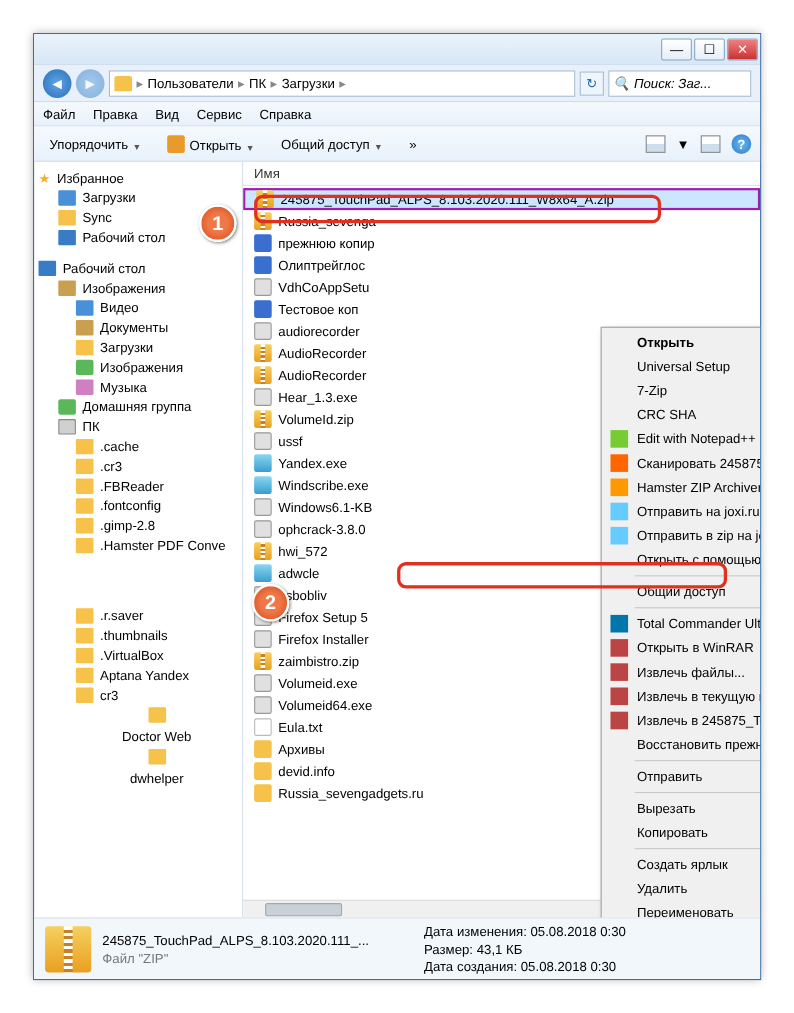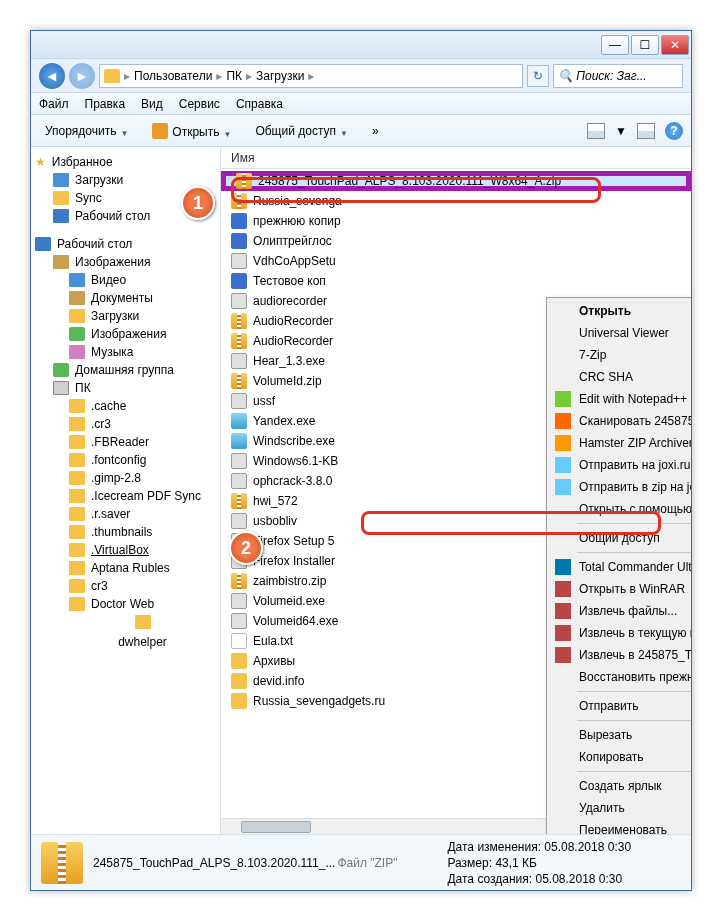--- a/index.html
+++ b/index.html
@@ -32,33 +32,33 @@
   .ic-blue{background:#4a90d9;border-radius:1px}
   .ic-green{background:#5ab85a;border-radius:2px}
   .ic-desktop{background:#3a7bc8;border-radius:1px}
   .ic-lib{background:#c8a050;border-radius:1px}
   .ic-music{background:#d080c0;border-radius:1px}
   .ic-drive{background:#d0d0d0;border:1px solid #888;border-radius:1px}
   .filepane{flex:1;display:flex;flex-direction:column;overflow:hidden;position:relative}
   .colhdr{height:22px;border-bottom:1px solid #d8e2ec;display:flex;align-items:center;padding:0 10px;color:#333}
   .files{flex:1;overflow:hidden;padding:2px 0}
   .frow{display:flex;align-items:center;gap:6px;padding:1px 10px;height:20px;white-space:nowrap}
-  .frow.selected{background:#cde6ff;border:5px solid #a21caf}
+  .frow.selected{background:#cde6ff;border:2px solid #a21caf}
   .fic{width:16px;height:16px;flex:none;border-radius:2px}
   .fic-zip{background:linear-gradient(#f6d060,#e8a020);position:relative}
   .fic-zip::after{content:"";position:absolute;left:6px;top:0;width:4px;height:16px;background:repeating-linear-gradient(#fff 0 2px,#c88020 2px 4px)}
   .fic-doc{background:#3a6ecf;color:#fff;font-size:9px;text-align:center;line-height:16px}
   .fic-exe{background:#e0e0e0;border:1px solid #999}
   .fic-app{background:linear-gradient(#8ad6f0,#3a9ed0)}
   .fic-txt{background:#fff;border:1px solid #bbb}
   .fic-folder{background:#f6c24a}
   .statusbar{height:56px;border-top:1px solid #d8e2ec;background:#f2f7fc;display:flex;align-items:center;padding:6px 10px;gap:10px}
   .big-zip{width:42px;height:42px;background:linear-gradient(#f6d060,#e8a020);border-radius:3px;position:relative}
   .big-zip::after{content:"";position:absolute;left:17px;top:0;width:8px;height:42px;background:repeating-linear-gradient(#fff 0 3px,#c88020 3px 6px)}
-  .stat-txt{display:flex;flex-direction:row;gap:2px}
+  .stat-txt{display:flex;flex-direction:column;gap:2px}
   .stat-meta{display:flex;flex-direction:column;gap:2px;margin-left:40px;color:#555}
   .ctxmenu{position:absolute;left:325px;top:150px;width:430px;background:#f0f0f0;border:1px solid #a0a0a0;box-shadow:3px 3px 6px rgba(0,0,0,.3);padding:2px}
   .ctxrow{display:flex;align-items:center;height:22px;padding:0 16px 0 30px;position:relative;white-space:nowrap}
   .ctxrow .cic{position:absolute;left:6px;width:16px;height:16px}
   .ctxhr{height:1px;background:#c8c8c8;margin:3px 2px 3px 28px}
   .ctxrow.bold{font-weight:700}
   .callout{position:absolute;width:34px;height:34px;border-radius:17px;background:radial-gradient(#f07848 40%,#d04818);border:2px solid #fff;box-shadow:1px 1px 3px rgba(0,0,0,.5);color:#fff;font-size:18px;font-weight:700;display:flex;align-items:center;justify-content:center;z-index:30}
   .redbox{position:absolute;border:3px solid #e03020;border-radius:8px;z-index:20;pointer-events:none}
   .scrollbar-h{position:absolute;bottom:0;left:0;right:0;height:16px;background:#f0f0f0;border-top:1px solid #ddd;display:flex;align-items:center}
   .scrollbar-h .thumb{width:70px;height:12px;background:#c8d0d8;border:1px solid #a0a8b0;border-radius:2px;margin-left:20px}
@@ -201,43 +201,43 @@
             <div class="side-item" style="padding-left: 34px;">
               <span class="ic ic-folder"></span>
               <span>.fontconfig</span>
             </div>
             <div class="side-item" style="padding-left: 34px;">
               <span class="ic ic-folder"></span>
               <span>.gimp-2.8</span>
             </div>
             <div class="side-item" style="padding-left: 34px;">
               <span class="ic ic-folder"></span>
-              <span>.Icecream PDF Sync</span>
-            </div>
-            <div class="side-item" style="padding-left: 34px;">
+              <span>.Hamster PDF Conve</span>
+            </div>
+            <div class="side-item" style="padding-left: 34px; margin-top: 46px;">
               <span class="ic ic-folder"></span>
               <span>.r.saver</span>
             </div>
             <div class="side-item" style="padding-left: 34px;">
               <span class="ic ic-folder"></span>
               <span>.thumbnails</span>
             </div>
-            <div class="side-item" style="padding-left: 34px; text-decoration: underline;">
+            <div class="side-item" style="padding-left: 34px;">
               <span class="ic ic-folder"></span>
               <span>.VirtualBox</span>
             </div>
             <div class="side-item" style="padding-left: 34px;">
               <span class="ic ic-folder"></span>
-              <span>Aptana Rubles</span>
+              <span>Aptana Yandex</span>
             </div>
             <div class="side-item" style="padding-left: 34px;">
               <span class="ic ic-folder"></span>
               <span>cr3</span>
             </div>
-            <div class="side-item" style="padding-left: 34px;">
+            <div class="side-item" style="padding-left: 34px; flex-direction: column;">
               <span class="ic ic-folder"></span>
               <span>Doctor Web</span>
             </div>
             <div class="side-item" style="padding-left: 34px; flex-direction: column;">
               <span class="ic ic-folder"></span>
               <span>dwhelper</span>
             </div>
           </div>
       </div>
     </div>
@@ -307,20 +307,24 @@
           </div>
           <div class="frow">
             <span class="fic fic-exe"></span>
             <span>ophcrack-3.8.0</span>
           </div>
           <div class="frow">
             <span class="fic fic-zip"></span>
             <span>hwi_572</span>
           </div>
           <div class="frow">
+            <span class="fic fic-app"></span>
+            <span>adwcle</span>
+          </div>
+          <div class="frow">
             <span class="fic fic-exe"></span>
             <span>usbobliv</span>
           </div>
           <div class="frow">
             <span class="fic fic-exe"></span>
             <span>Firefox Setup 5</span>
           </div>
           <div class="frow">
             <span class="fic fic-exe"></span>
             <span>Firefox Installer</span>
@@ -356,21 +360,21 @@
         </div>
       <div class="scrollbar-h">
           <div class="thumb"></div>
         </div>
 
       <div class="ctxmenu">
         <div class="ctxrow bold">
             <span>Открыть</span>
           </div>
         <div class="ctxrow">
-            <span>Universal Viewer</span>
+            <span>Universal Setup</span>
           </div>
         <div class="ctxrow">
             <span>7-Zip</span>
           </div>
         <div class="ctxrow">
             <span>CRC SHA</span>
           </div>
         <div class="ctxrow">
             <span class="cic" style="background:#7c3"></span>
             <span>Edit with Notepad++</span>

